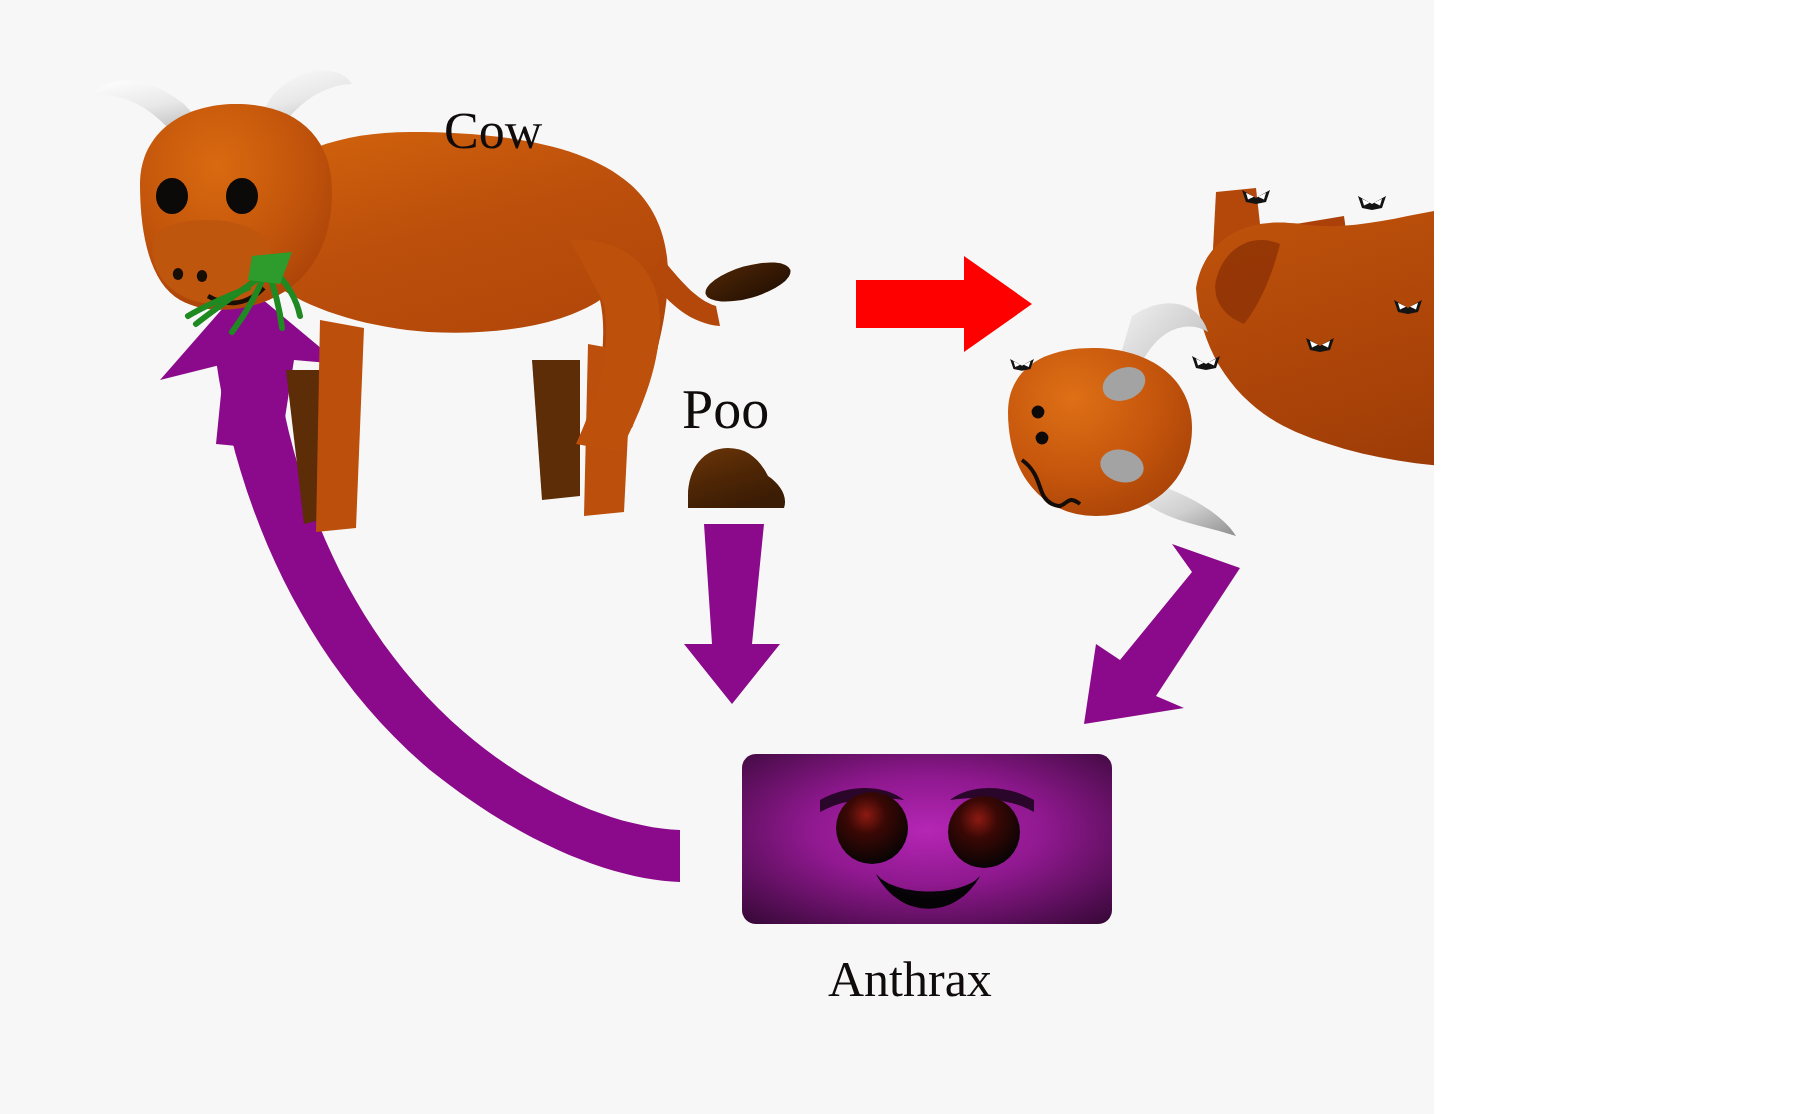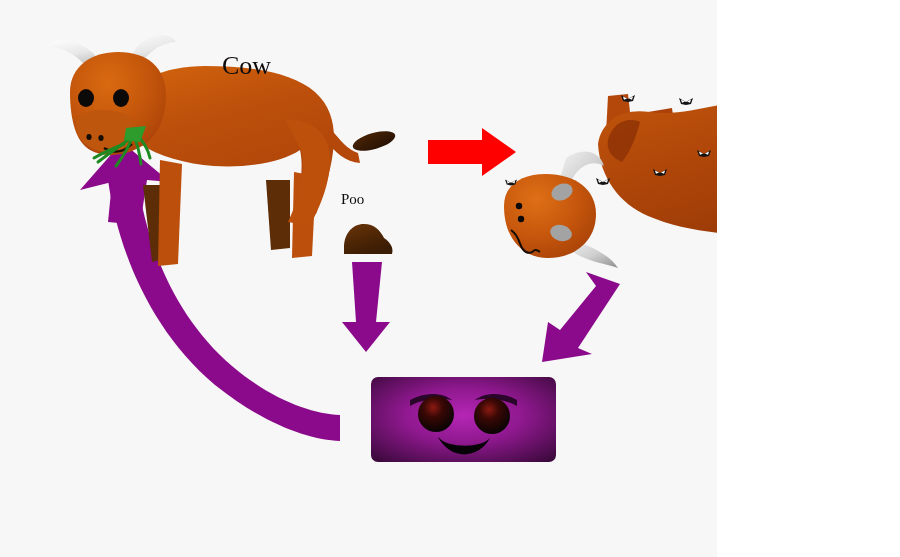--- a/index.html
+++ b/index.html
@@ -39,21 +39,21 @@
     font-size: 26px;
   }
   #label-dead-cow {
     left: 640px;
     top: 64px;
     font-size: 26px;
   }
   #label-poo {
     left: 341px;
     top: 192px;
-    font-size: 15px;
+    font-size: 28px;
   }
   #label-anthrax {
     left: 414px;
     top: 478px;
     font-size: 25px;
   }
 </style>
 </head>
 <body>
 
@@ -289,14 +289,15 @@
       <circle cx="436" cy="414" r="18" fill="url(#gEye)"></circle>
       <circle cx="492" cy="416" r="18" fill="url(#gEye)"></circle>
 
       <path d="M 438 437 C 448 454, 478 456, 490 438 C 482 448, 448 449, 438 437 Z" fill="#090409"></path>
       <path d="M 438 437 C 450 452, 478 453, 490 438 C 478 460, 450 460, 438 437 Z" fill="#060306"></path>
     </g>
   </svg>
 
   <div class="label" id="label-cow">Cow</div>
   <div class="label" id="label-poo">Poo</div>
+  <div class="label" id="label-anthrax">Anthrax</div>
 
 </div>
 
 </body></html>

